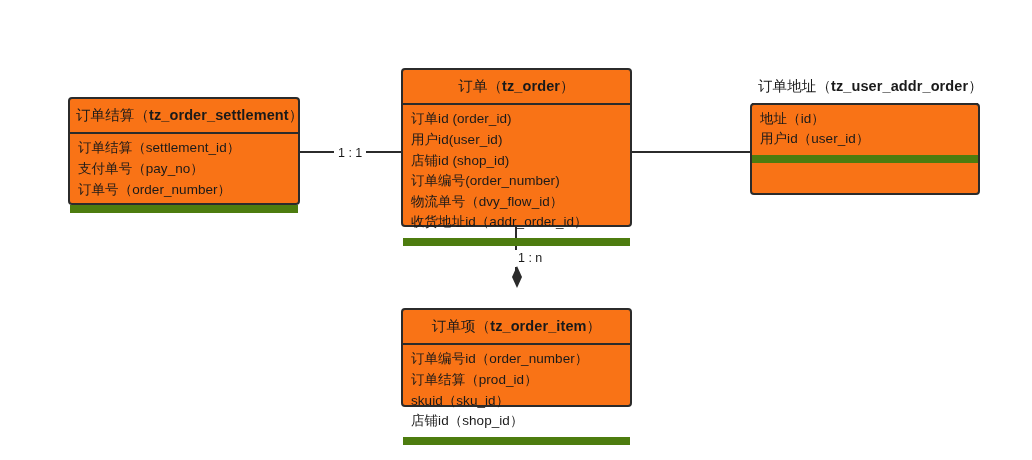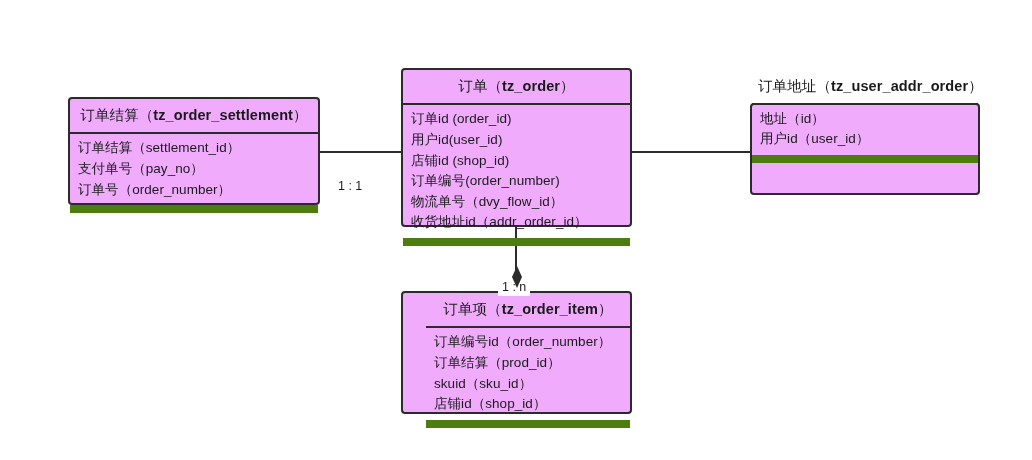--- a/index.html
+++ b/index.html
@@ -17,21 +17,21 @@
   }
   #canvas {
     position: absolute;
     inset: 0;
   }
   .entity {
     position: absolute;
     box-sizing: border-box;
     border: 2px solid #2b2b2b;
     border-radius: 4px;
-    background: #f0abfc;
+    background: #f97316;
     display: flex;
     flex-direction: column;
     z-index: 2;
   }
   .entity-title {
     box-sizing: border-box;
     text-align: center;
     font-size: 14.5px;
     line-height: 1.55;
     padding: 5px 6px 6px 6px;
@@ -53,24 +53,24 @@
     line-height: 1.52;
     white-space: nowrap;
     letter-spacing: 0.05px;
   }
   .entity-footer {
     flex: 1 1 auto;
     min-height: 18px;
   }
 
   
-  #ent-settlement { left: 68px;  top: 97px;  width: 252px; height: 108px; }
+  #ent-settlement { left: 68px;  top: 97px;  width: 232px; height: 108px; }
   #ent-order      { left: 401px; top: 68px;  width: 231px; height: 159px; }
   #ent-address    { left: 750px; top: 103px; width: 230px; height: 92px; justify-content: flex-end;  }
-  #ent-orderitem  { left: 401px; top: 291px; width: 231px; height: 123px; padding-left: 23px; }
+  #ent-orderitem  { left: 401px; top: 308px; width: 231px; height: 99px; }
 
   #ent-settlement .entity-footer { min-height: 26px; }
   #ent-address .entity-footer    { min-height: 30px; }
   #ent-order .entity-footer      { min-height: 26px; }
   #ent-orderitem .entity-footer  { min-height: 26px; }
 
   
   .conn-line {
     position: absolute;
     background: #2b2b2b;
@@ -89,24 +89,24 @@
     position: absolute;
     background: #ffffff;
     font-size: 12.5px;
     line-height: 1;
     padding: 2px 4px;
     white-space: nowrap;
     z-index: 3;
     color: #1a1a1a;
   }
   #label-1-1 {
-    left: 334px; top: 145px; margin-top: 33px;
+    left: 334px; top: 145px;
   }
   #label-1-n {
-    left: 498px; top: 250px; margin-top: 29px;
+    left: 514px; top: 250px;
   }
   .diamond-marker {
     position: absolute;
     z-index: 3;
     left: 509px;
     top: 266px;
   }
 </style>
 </head>
 <body>

